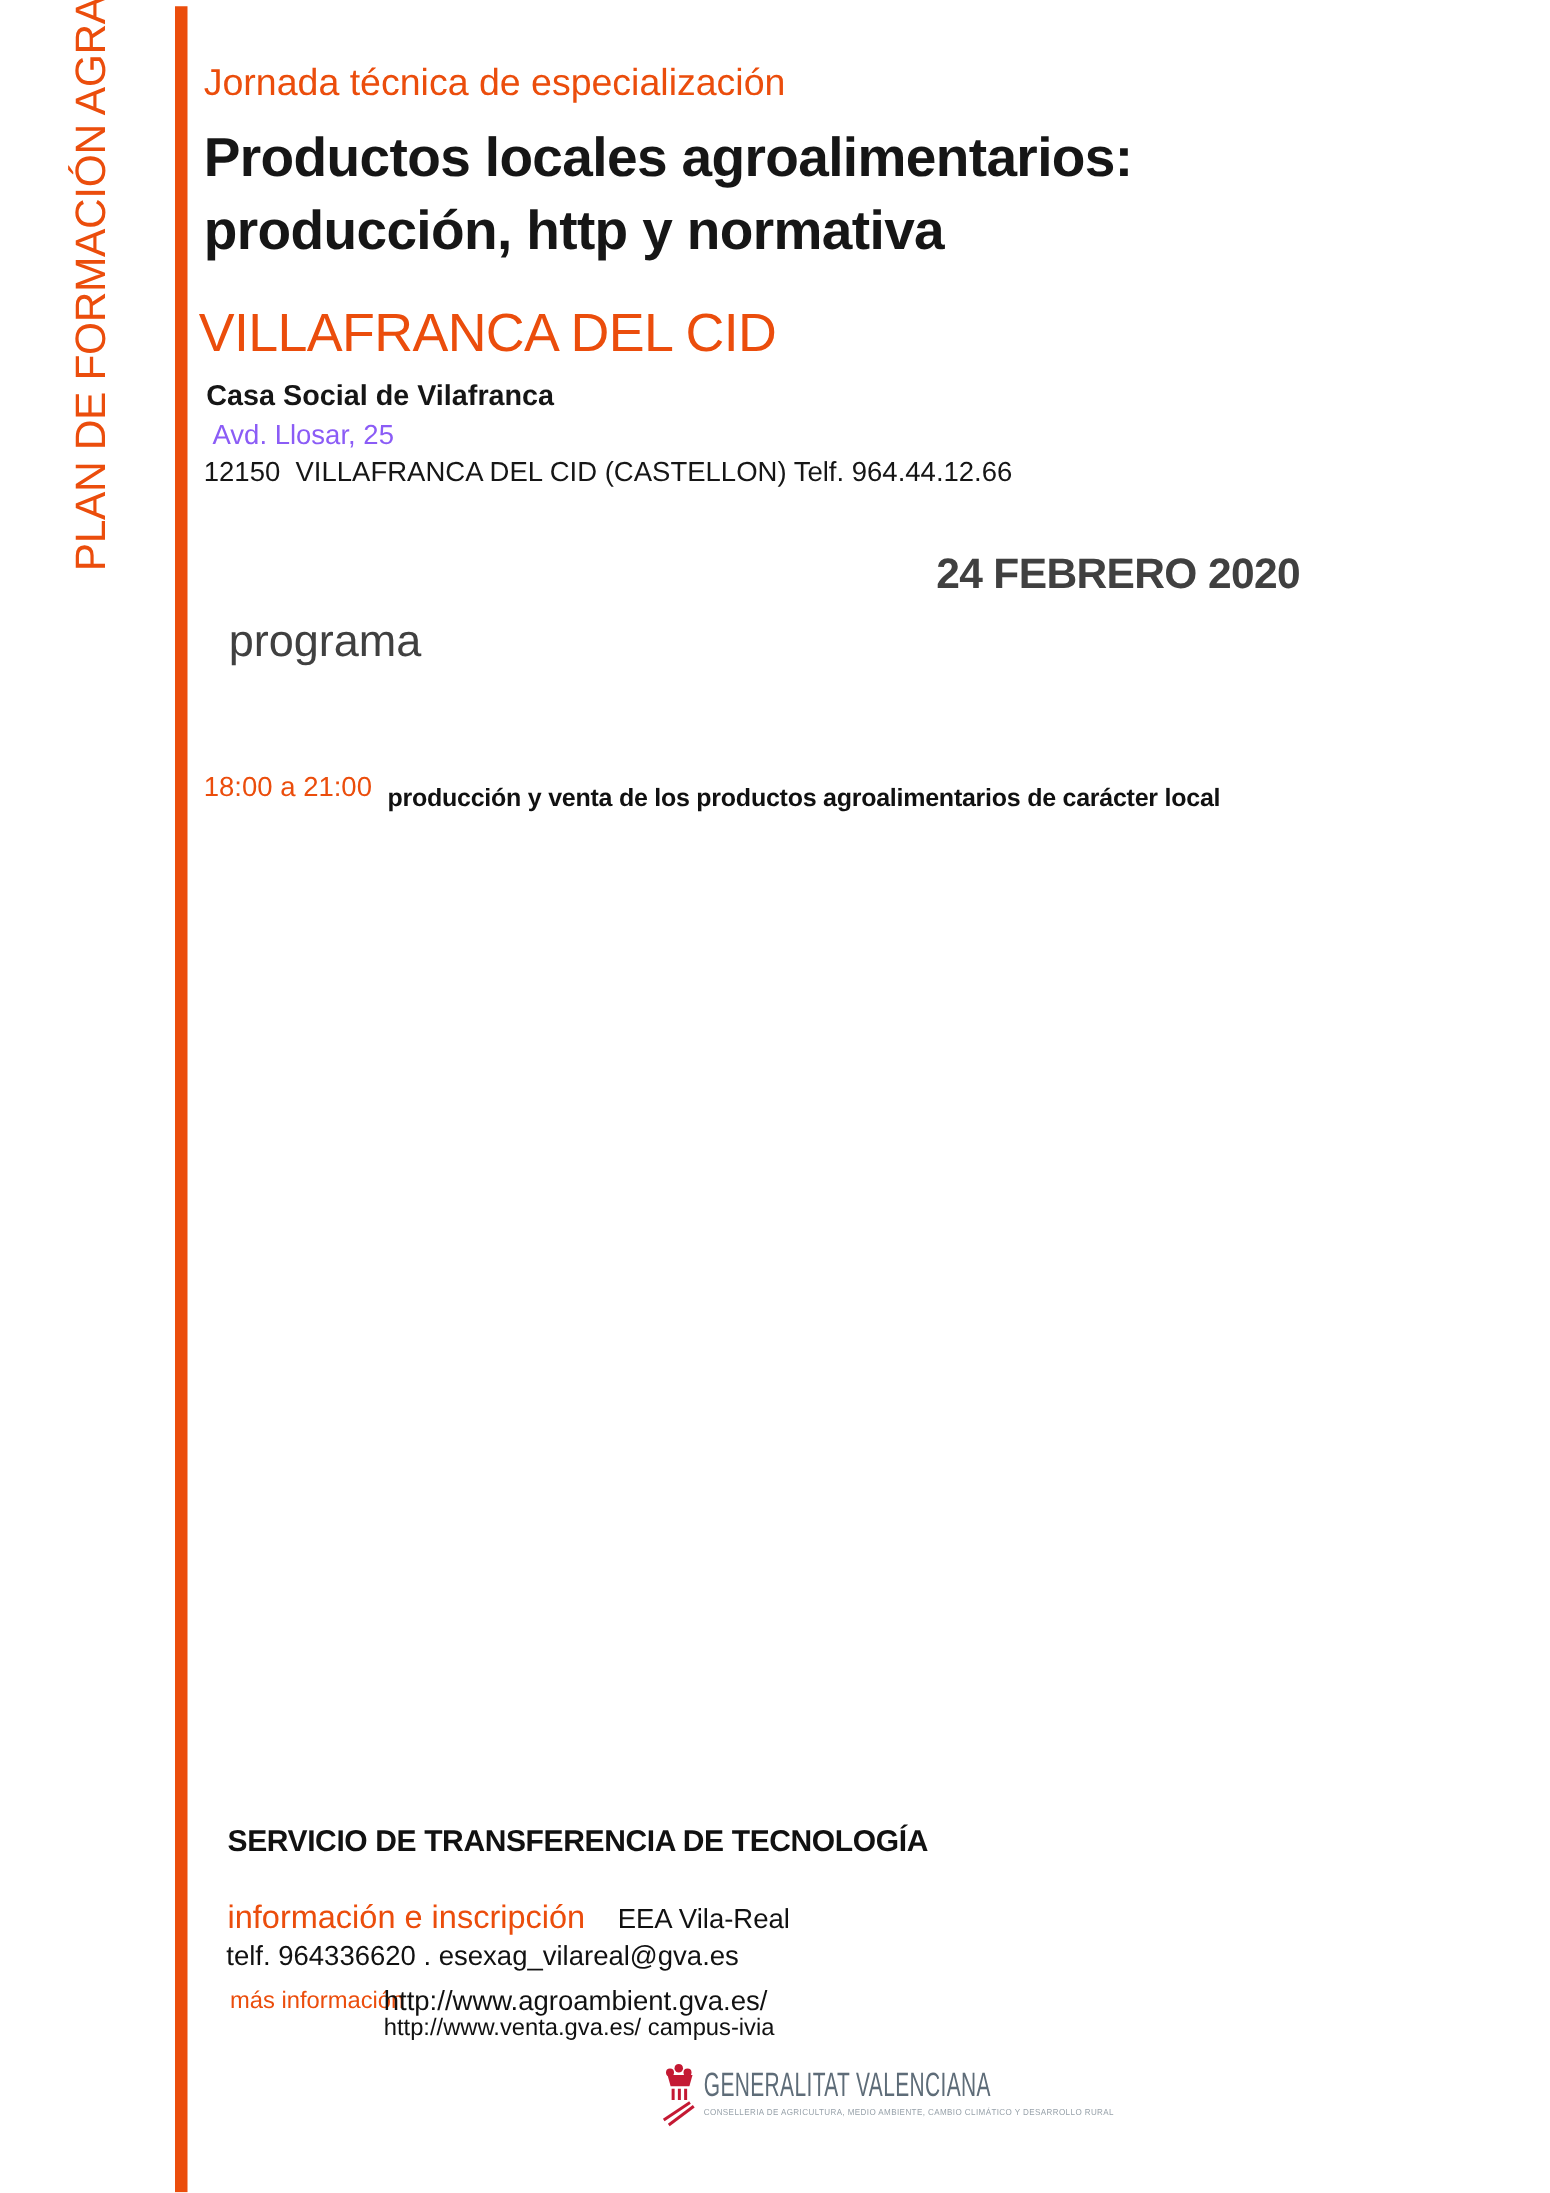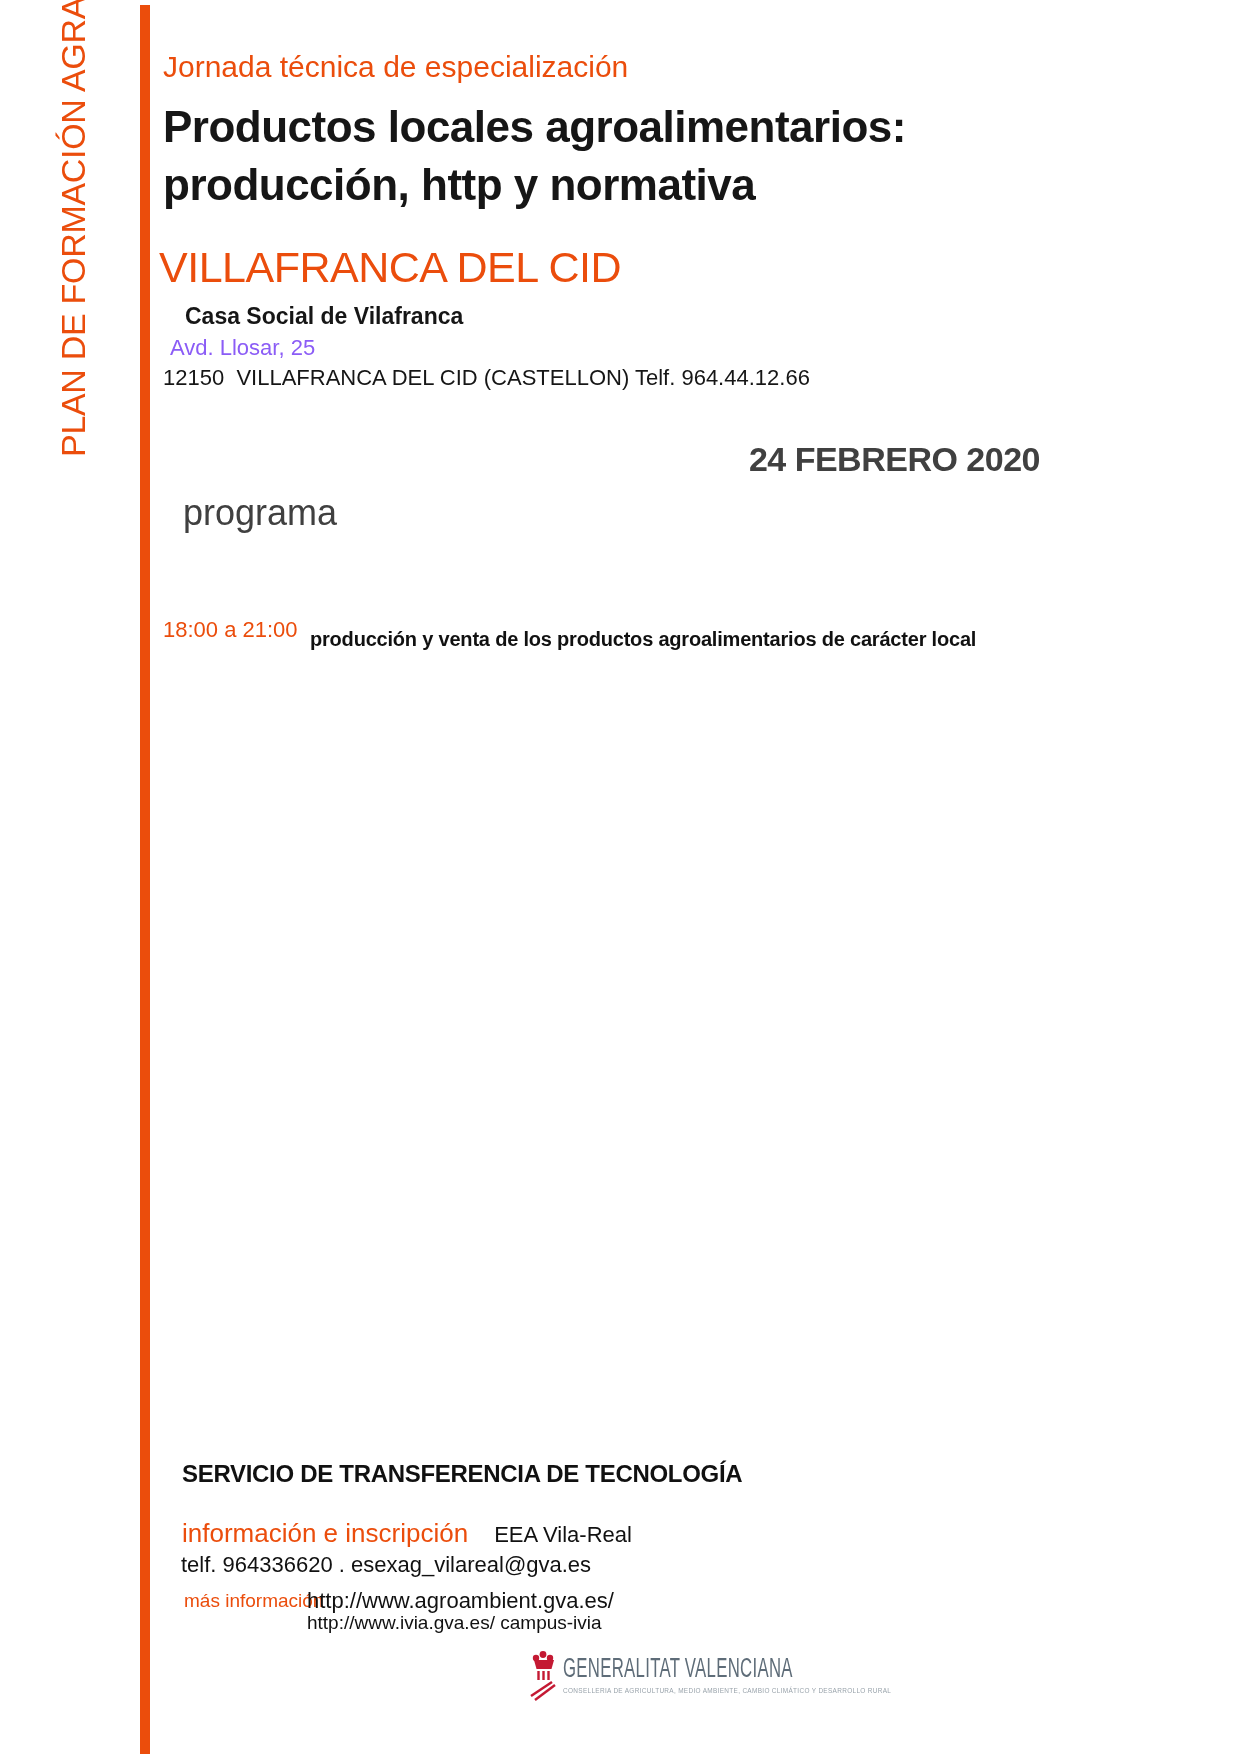--- a/index.html
+++ b/index.html
@@ -21,21 +21,21 @@
   }
   .vertical-label {
     position:absolute; left:54px; top:457px;
     transform:rotate(-90deg); transform-origin:0 0;
     white-space:nowrap;
     font-size:34px; letter-spacing:-0.3px; color:#EB4D0C;
   }
   .kicker { left:163px; top:50px; font-size:30px; }
   .title  { left:163px; top:98px; font-size:44px; font-weight:bold; line-height:58px; letter-spacing:-0.5px; color:#161616; }
   .location { left:159px; top:243px; font-size:43px; letter-spacing:-0.5px; }
-  .venue-name { left:165px; top:303px; font-size:23px; font-weight:bold; color:#161616;margin-left:20px; }
+  .venue-name { left:165px; top:303px; font-size:23px; font-weight:bold; color:#161616; }
   .venue-address { left:170px; top:335px; font-size:22px; }
   .venue-city { left:163px; top:365px; font-size:22px; color:#161616; }
   .event-date { right:200px; top:412px; font-size:34px; font-weight:bold; letter-spacing:-0.5px; }
   .program-heading { left:183px; top:464px; font-size:36px; }
 
   .session-time { left:163px; top:617px; font-size:22px; }
   .session-title { left:310px; top:628px; width:740px; font-size:20px; font-weight:bold; letter-spacing:-0.2px; color:#111; }
   .speakers { left:310px; top:691px; font-size:20.5px; line-height:29px; color:#111; }
 
   .footer-service1 { left:182px; top:1460px; font-size:24px; font-weight:bold; color:#111; letter-spacing:-0.3px; }
@@ -94,21 +94,21 @@
   <div class="abs footer-service1">SERVICIO DE TRANSFERENCIA DE TECNOLOGÍA</div>
 
   <div class="abs info-row">
     <span class="info-label">información e inscripción</span><span class="info-value">EEA Vila-Real</span>
   </div>
 
   <div class="abs contact-line">telf. 964336620 . esexag_vilareal@gva.es</div>
 
   <div class="abs more-info-label orange">más información</div>
   <div class="abs link-1">http://www.agroambient.gva.es/</div>
-  <div class="abs link-2">http://www.ivia.gva.es/ campus-ivia</div>
+  <div class="abs link-2">http://www.venta.gva.es/ campus-ivia</div>
 
   <div class="abs logo">
     <svg class="logo-emblem" viewBox="0 0 34 52" xmlns="http://www.w3.org/2000/svg">
       <g fill="#C41933">
         <circle cx="9" cy="8" r="3.2"></circle>
         <circle cx="16" cy="4.5" r="3.4"></circle>
         <circle cx="23" cy="8" r="3.2"></circle>
         <path d="M7 10 h20 l-2.5 9 h-15 z"></path>
       </g>
       <g stroke="#C41933" stroke-width="2.4" fill="none">

